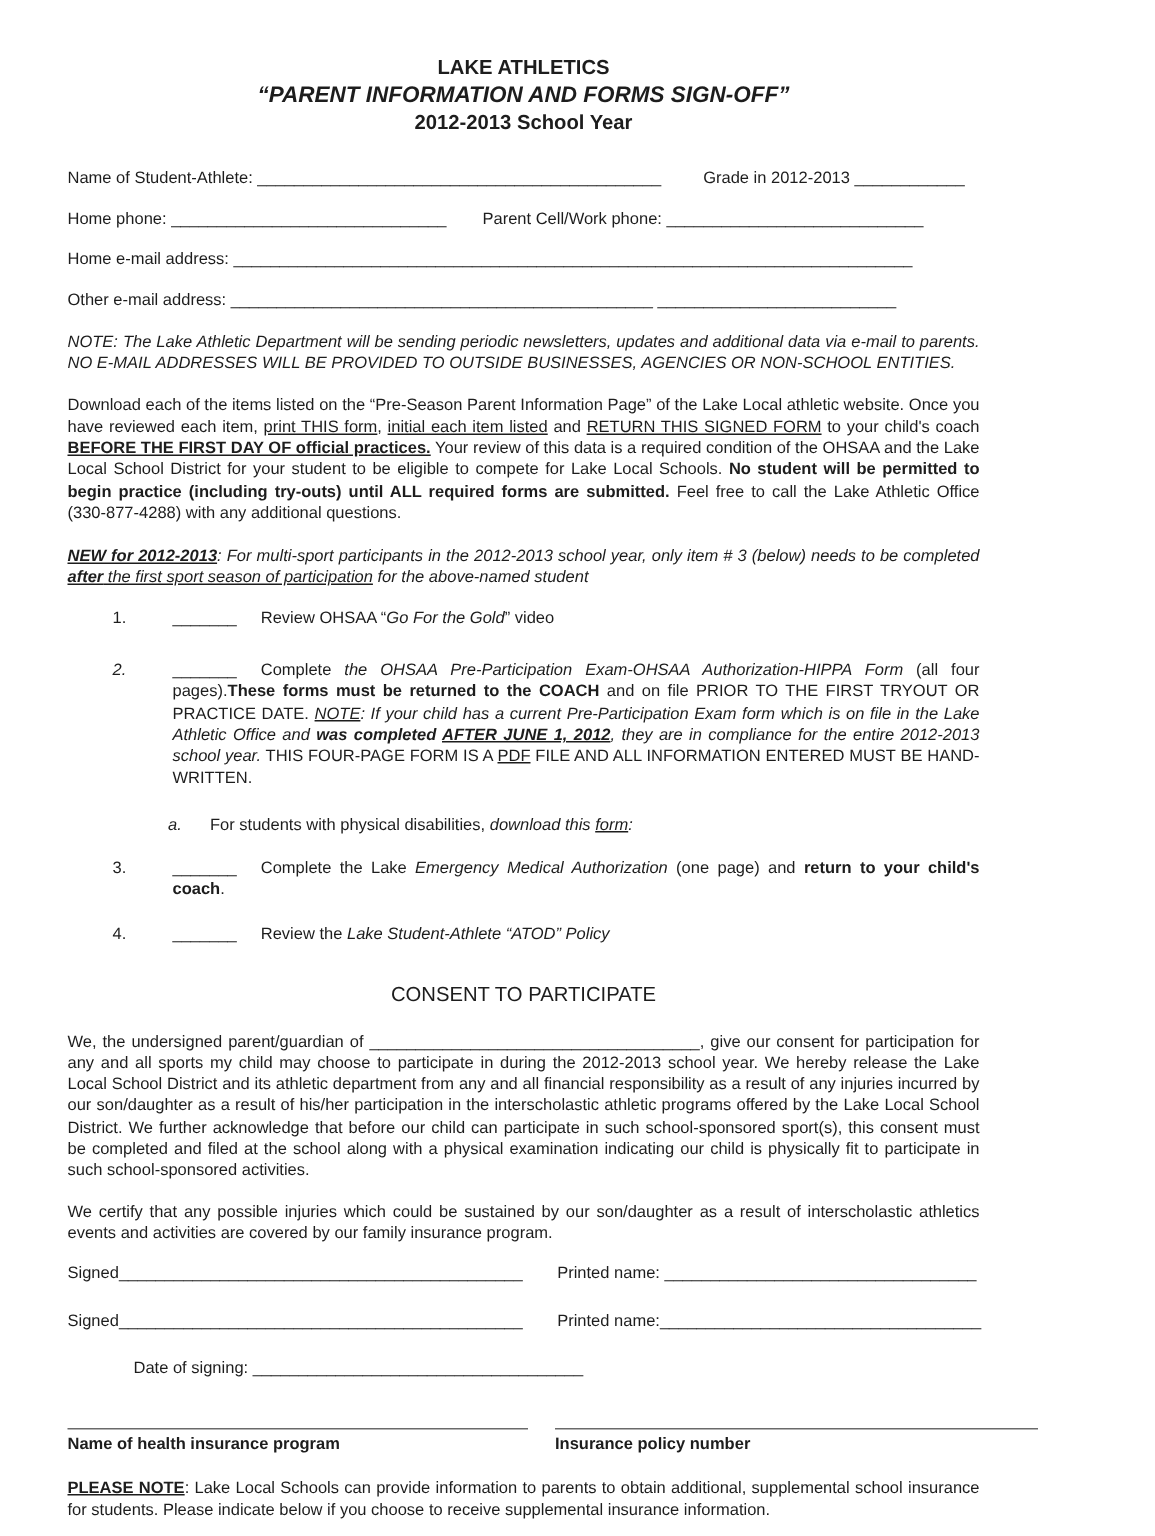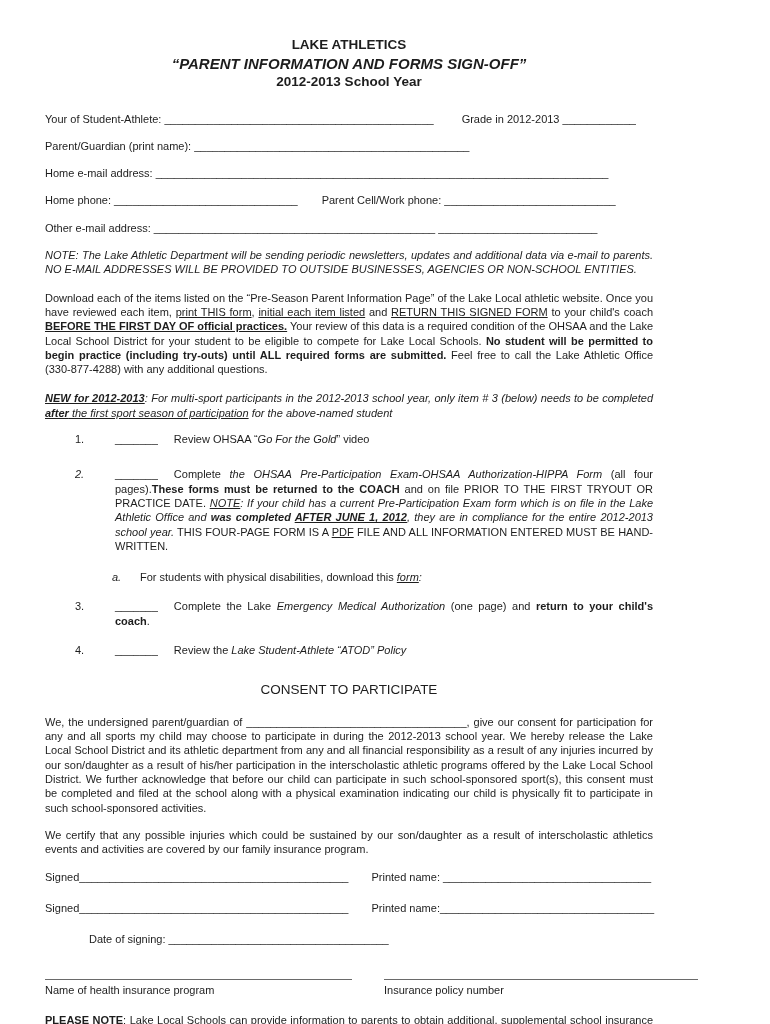--- a/index.html
+++ b/index.html
@@ -44,21 +44,21 @@
   
   .consent-heading { text-align:center; font-weight:normal; font-size:13.5px; margin:24px 0 16px 0; }
   .certify-para { margin-top:1px; }
 
   
   .sig-row { margin-bottom:17px; white-space:nowrap; }
   .sig-gap { display:inline-block; width:23px; }
   .date-row { margin:16px 0 0 0; white-space:nowrap;padding-left:44px; }
 
   
-  .ins-row { display:flex; gap:32px; margin-top:33px; }
+  .ins-row { display:flex; gap:18px; margin-top:33px;font-weight:bold; }
   .ins-col-left  { width:307px; flex:none; }
   .ins-col-right { width:322px; flex:none; }
   .ins-line { border-top:1px solid #6a6a6a; height:0; margin-bottom:3px; }
 
   .pn-para { margin:15px 0 11px 0; text-align:justify; }
 
   
   .supp-row { display:flex; align-items:center; margin-top:13px; }
   .supp-checkbox {
     flex:none; width:27px; height:27px;
@@ -77,33 +77,30 @@
 
 <div class="page">
 
   <div class="doc-header">
     <div class="title-main">LAKE ATHLETICS</div>
     <div class="title-sub">“PARENT INFORMATION AND FORMS SIGN-OFF”</div>
     <div class="title-year">2012-2013 School Year</div>
   </div>
 
   <div class="frow">
-    <span>Your of Student-Athlete: </span><span class="blank">____________________________________________</span><span class="gap-grade"></span><span>Grade in 2012-2013 </span><span class="blank">____________</span>
+    <span>Name of Student-Athlete: </span><span class="blank">____________________________________________</span><span class="gap-grade"></span><span>Grade in 2012-2013 </span><span class="blank">____________</span>
   </div>
 
+
   <div class="frow">
-    <span>Parent/Guardian (print name): </span><span class="blank">_____________________________________________</span>
+    <span>Home phone: </span><span class="blank">______________________________</span><span class="gap-phone"></span><span>Parent Cell/Work phone: </span><span class="blank">____________________________</span>
   </div>
 
   <div class="frow">
     <span>Home e-mail address: </span><span class="blank">__________________________________________________________________________</span>
-  </div>
-
-  <div class="frow">
-    <span>Home phone: </span><span class="blank">______________________________</span><span class="gap-phone"></span><span>Parent Cell/Work phone: </span><span class="blank">____________________________</span>
   </div>
 
   <div class="frow">
     <span>Other e-mail address: </span><span class="blank">______________________________________________</span>
     <span class="blank">__________________________</span>
   </div>
 
   <p class="para italic note-para">NOTE: The Lake Athletic Department will be sending periodic newsletters, updates and additional data via e-mail to parents.  NO E-MAIL ADDRESSES WILL BE PROVIDED TO OUTSIDE BUSINESSES, AGENCIES OR NON-SCHOOL ENTITIES.</p>
 
   <p class="para"><span>Download each of the items listed on the “Pre-Season Parent Information Page” of the Lake Local athletic website.  Once you have reviewed each item, </span><span style="text-decoration: underline;">print THIS form</span><span>, </span><span style="text-decoration: underline;">initial each item listed</span><span> and </span><span style="text-decoration: underline;">RETURN THIS SIGNED FORM</span><span> to your child's  coach </span><span style="font-weight: bold; text-decoration: underline;">BEFORE THE FIRST DAY OF official practices.</span><span> Your review of this data is a required condition of the OHSAA and the Lake Local School District for your student to be eligible to compete for Lake Local Schools. </span><span style="font-weight: bold;">No student will be permitted to begin practice (including try-outs) until ALL required forms are submitted.</span><span>  Feel free to call the Lake Athletic Office (330-877-4288) with any additional questions.</span></p>
@@ -115,21 +112,21 @@
     <div class="item-body"><span class="blank initial-blank">_______</span><span><span>Review  OHSAA “</span><span style="font-style: italic;">Go For the Gold</span><span>” video</span></span></div>
   </div>
 
   <div class="item" id="item-2">
     <span class="num italic">2.</span>
     <div class="item-body"><span class="blank initial-blank">_______</span><span><span>Complete </span><span style="font-style: italic;">the OHSAA Pre-Participation Exam-OHSAA Authorization-HIPPA Form</span><span> (all four pages).</span><span style="font-weight: bold;">These forms must be returned to the COACH</span><span> and on file PRIOR TO THE FIRST TRYOUT OR PRACTICE DATE. </span><span style="font-style: italic; text-decoration: underline;">NOTE</span><span style="font-style: italic;">: If your child has a current Pre-Participation Exam form which is on file in the Lake Athletic Office and </span><span style="font-weight: bold; font-style: italic;">was completed </span><span style="font-weight: bold; font-style: italic; text-decoration: underline;">AFTER JUNE 1, 2012</span><span style="font-style: italic;">, they are in compliance for the entire 2012-2013 school year.</span><span> THIS FOUR-PAGE FORM IS A </span><span style="text-decoration: underline;">PDF</span><span> FILE AND ALL INFORMATION ENTERED MUST BE HAND-WRITTEN.</span></span></div>
   </div>
 
   <div class="item sub" id="item-2a">
     <span class="num italic">a.</span>
-    <div class="item-body"><span><span>For students with physical disabilities, </span><span style="">download this </span><span style="font-style: italic; text-decoration: underline;">form</span><span style="font-style: italic;">:</span></span></div>
+    <div class="item-body"><span><span>For students with physical disabilities, </span><span style="font-style: italic;">download this </span><span style="font-style: italic; text-decoration: underline;">form</span><span style="font-style: italic;">:</span></span></div>
   </div>
 
   <div class="item" id="item-3">
     <span class="num">3.</span>
     <div class="item-body"><span class="blank initial-blank">_______</span><span><span>Complete the Lake </span><span style="font-style: italic;">Emergency Medical Authorization</span><span> (one page) and </span><span style="font-weight: bold;">return to your child's coach</span><span>.</span></span></div>
   </div>
 
   <div class="item" id="item-4">
     <span class="num">4.</span>
     <div class="item-body"><span class="blank initial-blank">_______</span><span><span>Review the </span><span style="font-style: italic;">Lake Student-Athlete “ATOD” Policy</span></span></div>

